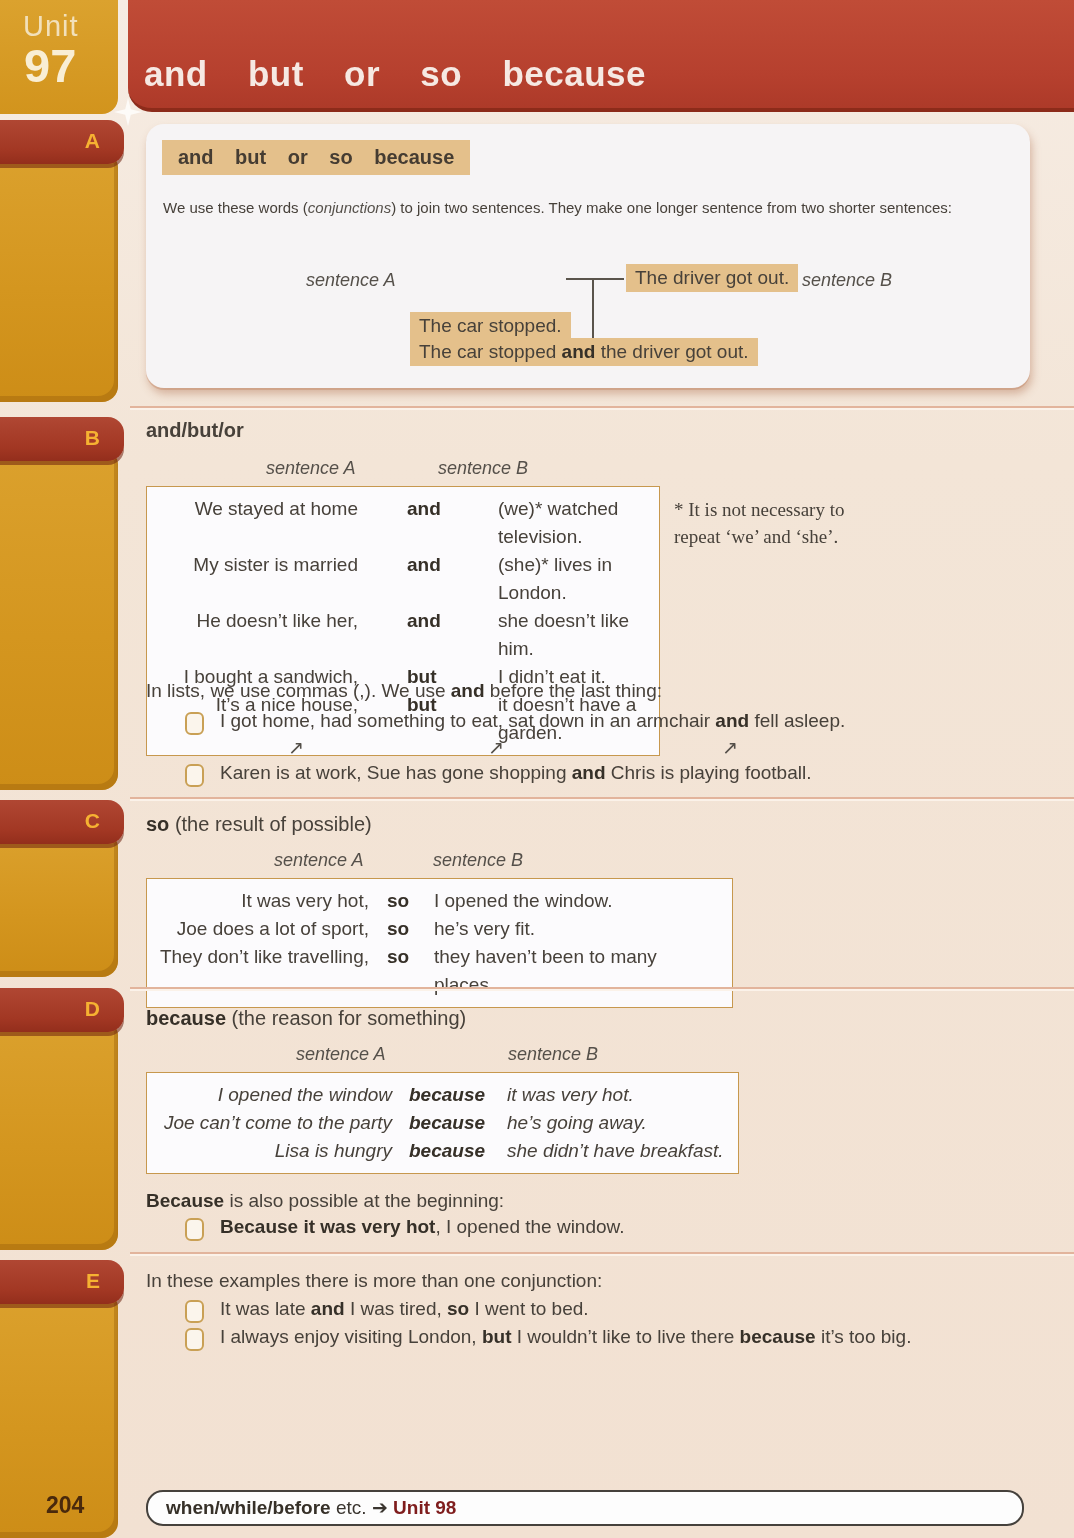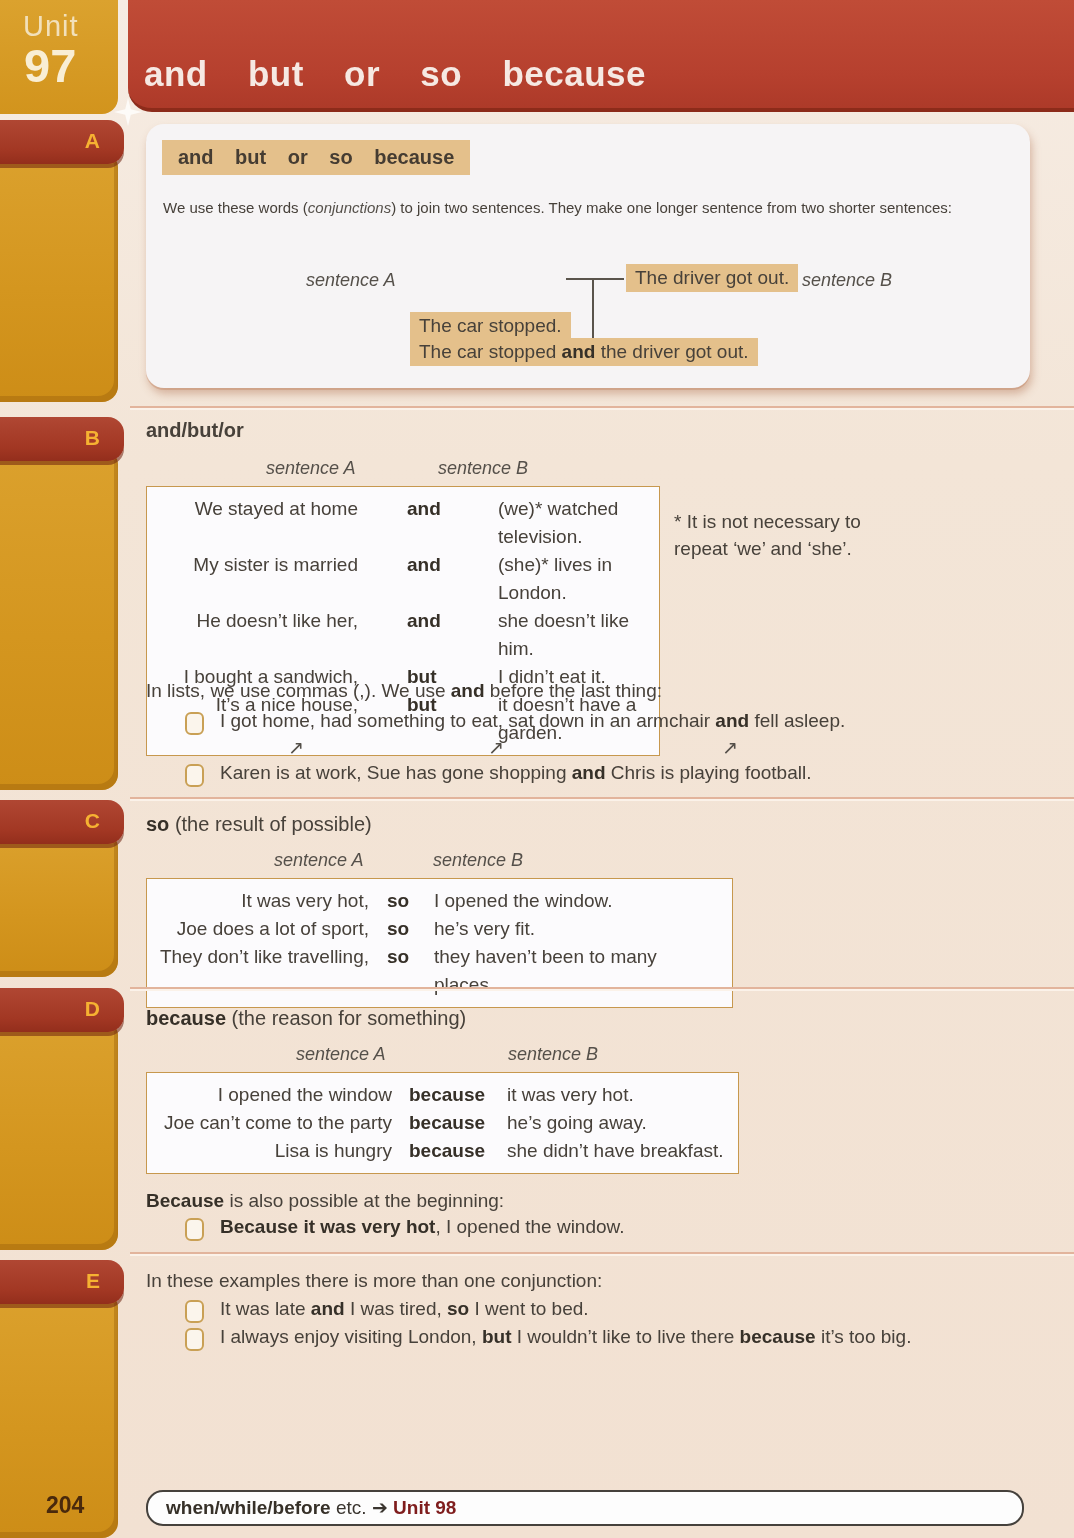--- a/index.html
+++ b/index.html
@@ -80,21 +80,21 @@
   .gtable{
     position:absolute;background:#fcfbfd;border:1px solid #c7984e;
     padding:8px 10px;font-size:19px;line-height:28px;
   }
   .grow{display:grid;}
   .grow .ca{text-align:right;}
   .grow .cj{font-weight:bold;color:#363028;padding-left:18px;}
   .grow .cb{}
   .tbl-b .grow{grid-template-columns:201px 78px 1fr;gap:31px;}
   .tbl-c .grow{grid-template-columns:212px 65px 1fr;}
-  .tbl-d .grow{grid-template-columns:235px 115px 1fr;}
+  .tbl-d .grow{grid-template-columns:235px 115px 1fr;font-style:italic;}
   .tbl-d .grow .cj{padding-left:17px;}
 
   
   .checkbox{
     position:absolute;width:15px;height:19px;border:2px solid #c9a055;
     border-radius:6px;background:#fbf5ec;
   }
   .bullet-text{position:absolute;font-size:19px;white-space:nowrap;color:#47413a;}
   .arrow{position:absolute;font-size:19px;color:#55504a;}
   .divider{position:absolute;left:130px;width:944px;height:2px;background:#e2b49c;box-shadow:0 2px 0 #fbf2e9;}
@@ -199,21 +199,21 @@
         <span class="cj">but</span>
         <span class="cb">I didn’t eat it.</span>
       </div>
     <div class="grow">
         <span class="ca">It’s a nice house,</span>
         <span class="cj">but</span>
         <span class="cb">it doesn’t have a garden.</span>
       </div>
   </div>
 
-  <div class="note" style="left:674px;top:508px;">
+  <div class="note" style="left:674px;top:496px;font-family:Liberation Serif, serif;">
     <div>* It is not necessary to</div>
     <div>repeat ‘we’ and ‘she’.</div>
   </div>
 
   <div class="bullet-text" style="left:146px;top:680px;">
     <span>In lists, we use commas (,).  We use </span><span class="b">and</span><span> before the last thing:</span>
   </div>
 
   <div class="checkbox" style="left:185px;top:712px;"></div>
   <div class="bullet-text" style="left:220px;top:710px;">

